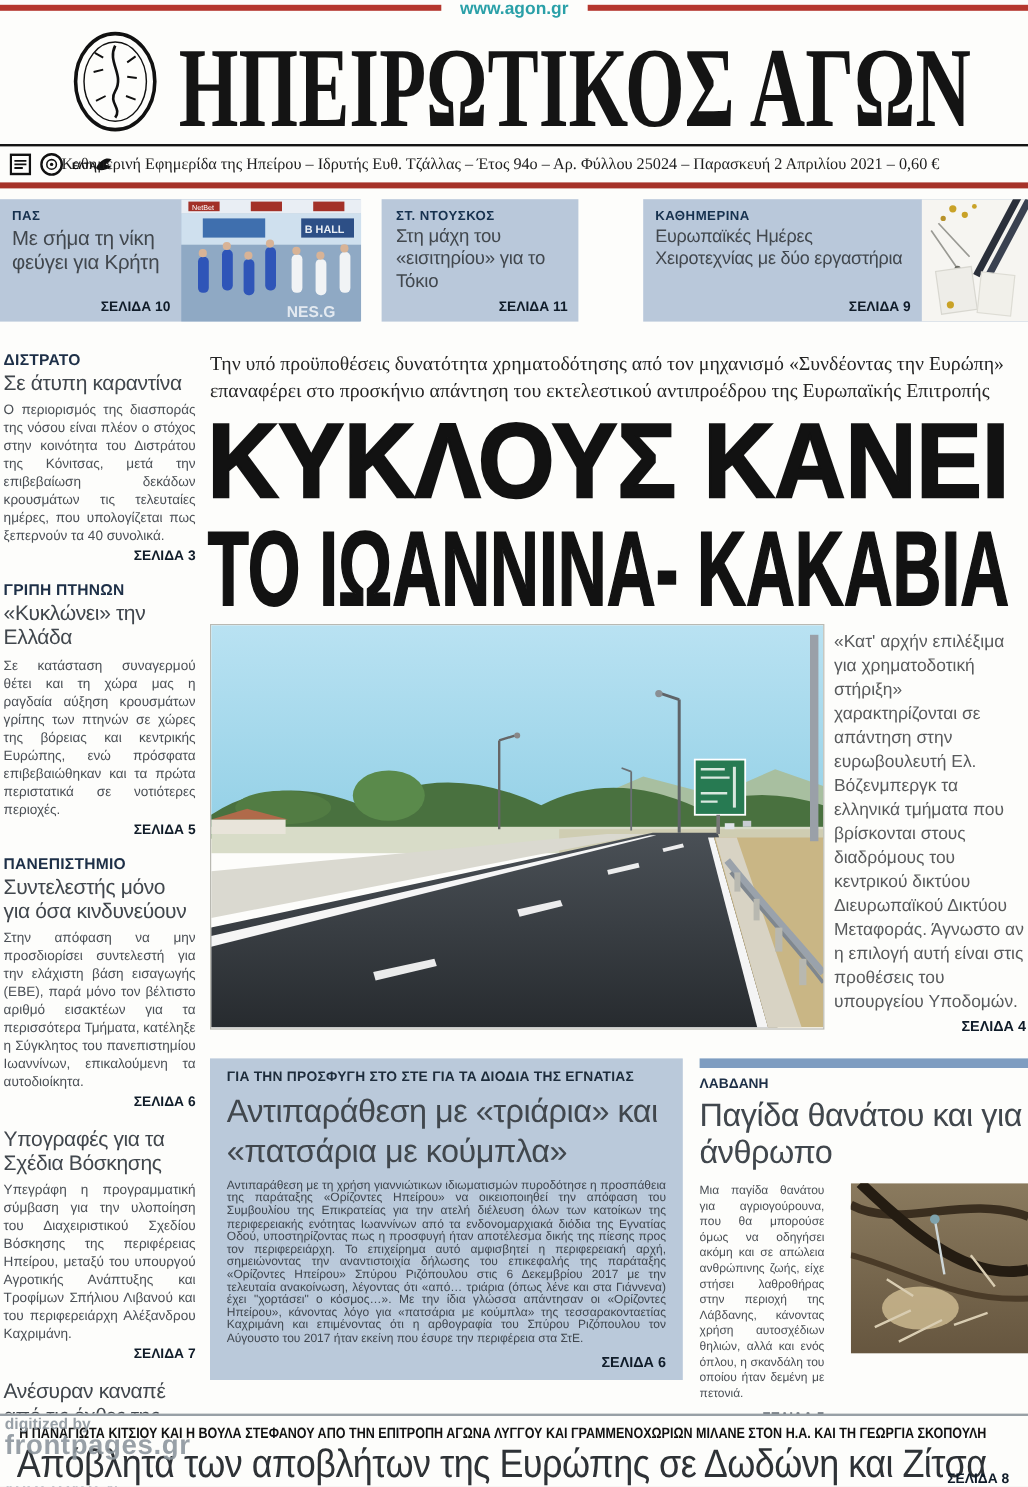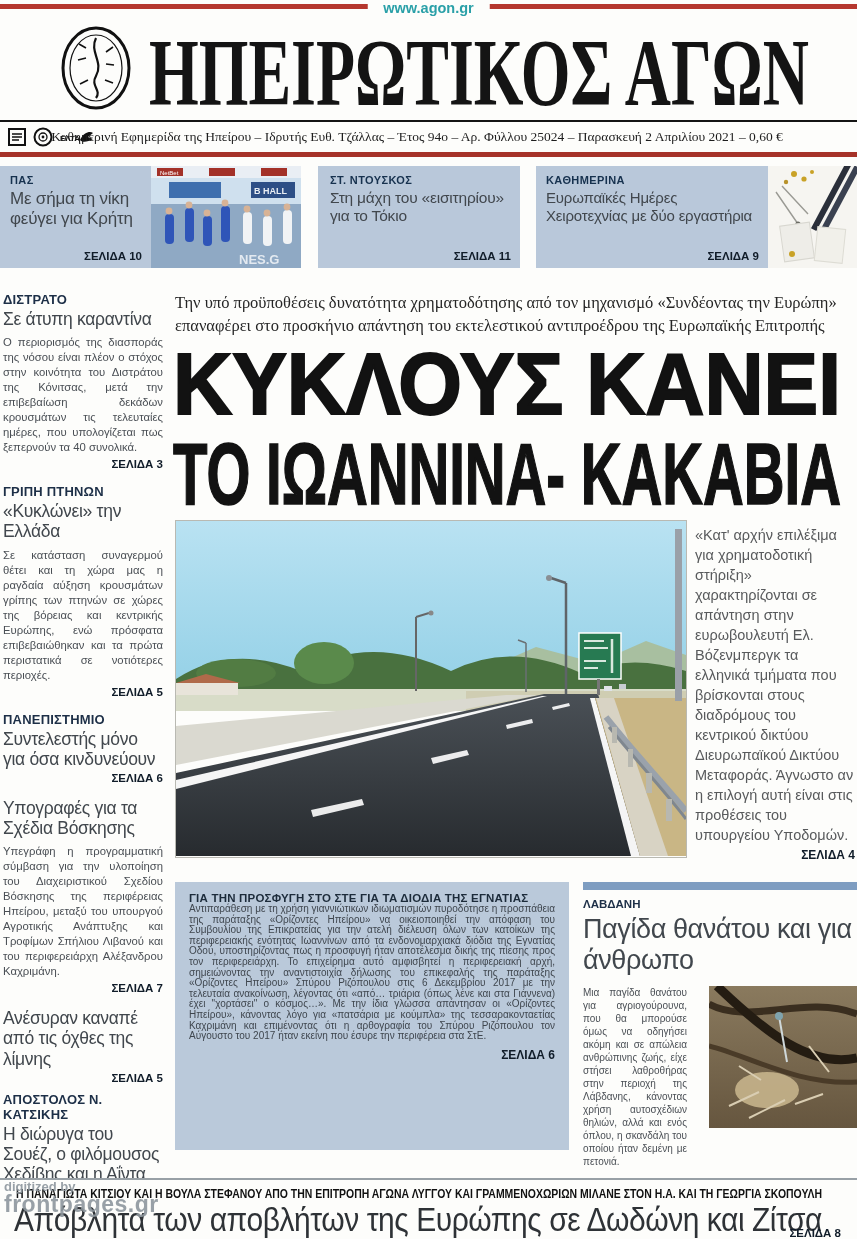--- a/index.html
+++ b/index.html
@@ -139,21 +139,21 @@
           <circle cx="56" cy="47" r="3.4"></circle>
         <circle cx="74" cy="37" r="3.4"></circle>
           <circle cx="96" cy="43" r="3.4"></circle>
           <circle cx="116" cy="47" r="3.4"></circle>
           <circle cx="136" cy="41" r="3.4"></circle>
       </g>
       <text x="88" y="98" font-size="13" fill="#ffffff" opacity="0.75" font-weight="bold" font-family="Liberation Sans, sans-serif">NES.G</text>
     </svg>
   </div>
 
-  <div class="teaser" style="left:318px;width:202px;">
+  <div class="teaser" style="left:318px;width:164px;">
     <div class="txt" style="padding:8px 9px 6px 12px;">
       <div class="t-kicker">ΣΤ. ΝΤΟΥΣΚΟΣ</div>
       <div class="t-title" style="font-size:15.5px;">Στη μάχη του «εισιτηρίου» για το Τόκιο</div>
       <div class="t-page">ΣΕΛΙΔΑ 11</div>
     </div>
   </div>
 
   <div class="teaser" style="left:536px;width:321px;">
     <div class="txt" style="width:213px;flex:none;">
       <div class="t-kicker">ΚΑΘΗΜΕΡΙΝΑ</div>
@@ -196,20 +196,21 @@
     </div>
     <div class="sb-art">
       <div class="sb-kicker">ΓΡΙΠΗ ΠΤΗΝΩΝ</div>
       <div class="sb-title">«Κυκλώνει» την Ελλάδα</div>
       <div class="sb-body">Σε κατάσταση συναγερμού θέτει και τη χώρα μας η ραγδαία αύξηση κρουσμάτων γρίπης των πτηνών σε χώρες της βόρειας και κεντρικής Ευρώπης, ενώ πρόσφατα επιβεβαιώθηκαν και τα πρώτα περιστατικά σε νοτιότερες περιοχές.</div>
       <div class="sb-page">ΣΕΛΙΔΑ 5</div>
     </div>
     <div class="sb-art">
       <div class="sb-kicker">ΠΑΝΕΠΙΣΤΗΜΙΟ</div>
       <div class="sb-title">Συντελεστής μόνο για όσα κινδυνεύουν</div>
+      <div class="sb-body">Στην απόφαση να μην προσδιορίσει συντελεστή για την ελάχιστη βάση εισαγωγής (ΕΒΕ), παρά μόνο τον βέλτιστο αριθμό εισακτέων για τα περισσότερα Τμήματα, κατέληξε η Σύγκλητος του πανεπιστημίου Ιωαννίνων, επικαλούμενη τα αυτοδιοίκητα.</div>
       <div class="sb-page">ΣΕΛΙΔΑ 6</div>
     </div>
     <div class="sb-art">
       <div class="sb-title">Υπογραφές για τα Σχέδια Βόσκησης</div>
       <div class="sb-body">Υπεγράφη η προγραμματική σύμβαση για την υλοποίηση του Διαχειριστικού Σχεδίου Βόσκησης της περιφέρειας Ηπείρου, μεταξύ του υπουργού Αγροτικής Ανάπτυξης και Τροφίμων Σπήλιου Λιβανού και του περιφερειάρχη Αλέξανδρου Καχριμάνη.</div>
       <div class="sb-page">ΣΕΛΙΔΑ 7</div>
     </div>
     <div class="sb-art" style="margin-bottom:8px;">
       <div class="sb-title">Ανέσυραν καναπέ από τις όχθες της λίμνης</div>
       <div class="sb-page">ΣΕΛΙΔΑ 5</div>
@@ -273,20 +274,21 @@
     <rect x="443" y="163" width="7" height="5" fill="#c8ccd2"></rect>
   </svg>
 
   <div class="side-col">
     <div>«Κατ' αρχήν επιλέξιμα για χρηματοδοτική στήριξη» χαρακτηρίζονται σε απάντηση στην ευρωβουλευτή Ελ. Βόζενμπεργκ τα ελληνικά τμήματα που βρίσκονται στους διαδρόμους του κεντρικού δικτύου Διευρωπαϊκού Δικτύου Μεταφοράς. Άγνωστο αν η επιλογή αυτή είναι στις προθέσεις του υπουργείου Υποδομών.</div>
     <div class="side-page">ΣΕΛΙΔΑ 4</div>
   </div>
 
   <div class="egnatia">
     <div class="eg-kicker">ΓΙΑ ΤΗΝ ΠΡΟΣΦΥΓΗ ΣΤΟ ΣΤΕ ΓΙΑ ΤΑ ΔΙΟΔΙΑ ΤΗΣ ΕΓΝΑΤΙΑΣ</div>
+    <div class="eg-title">Αντιπαράθεση με «τριάρια» και «πατσάρια με κούμπλα»</div>
     <div class="eg-body">Αντιπαράθεση με τη χρήση γιαννιώτικων ιδιωματισμών πυροδότησε η προσπάθεια της παράταξης «Ορίζοντες Ηπείρου» να οικειοποιηθεί την απόφαση του Συμβουλίου της Επικρατείας για την ατελή διέλευση όλων των κατοίκων της περιφερειακής ενότητας Ιωαννίνων από τα ενδονομαρχιακά διόδια της Εγνατίας Οδού, υποστηρίζοντας πως η προσφυγή ήταν αποτέλεσμα δικής της πίεσης προς τον περιφερειάρχη. Το επιχείρημα αυτό αμφισβητεί η περιφερειακή αρχή, σημειώνοντας την αναντιστοιχία δήλωσης του επικεφαλής της παράταξης «Ορίζοντες Ηπείρου» Σπύρου Ριζόπουλου στις 6 Δεκεμβρίου 2017 με την τελευταία ανακοίνωση, λέγοντας ότι «από… τριάρια (όπως λένε και στα Γιάννενα) έχει "χορτάσει" ο κόσμος…». Με την ίδια γλώσσα απάντησαν οι «Ορίζοντες Ηπείρου», κάνοντας λόγο για «πατσάρια με κούμπλα» της τεσσαρακονταετίας Καχριμάνη και επιμένοντας ότι η αρθογραφία του Σπύρου Ριζόπουλου τον Αύγουστο του 2017 ήταν εκείνη που έσυρε την περιφέρεια στα ΣτΕ.</div>
     <div class="eg-page">ΣΕΛΙΔΑ 6</div>
   </div>
 
   <div class="lavdani">
     <div class="lv-bar"></div>
     <div class="lv-kicker">ΛΑΒΔΑΝΗ</div>
     <div class="lv-title">Παγίδα θανάτου και για άνθρωπο</div>
     <div class="lv-row">
       <div class="lv-textcol">

